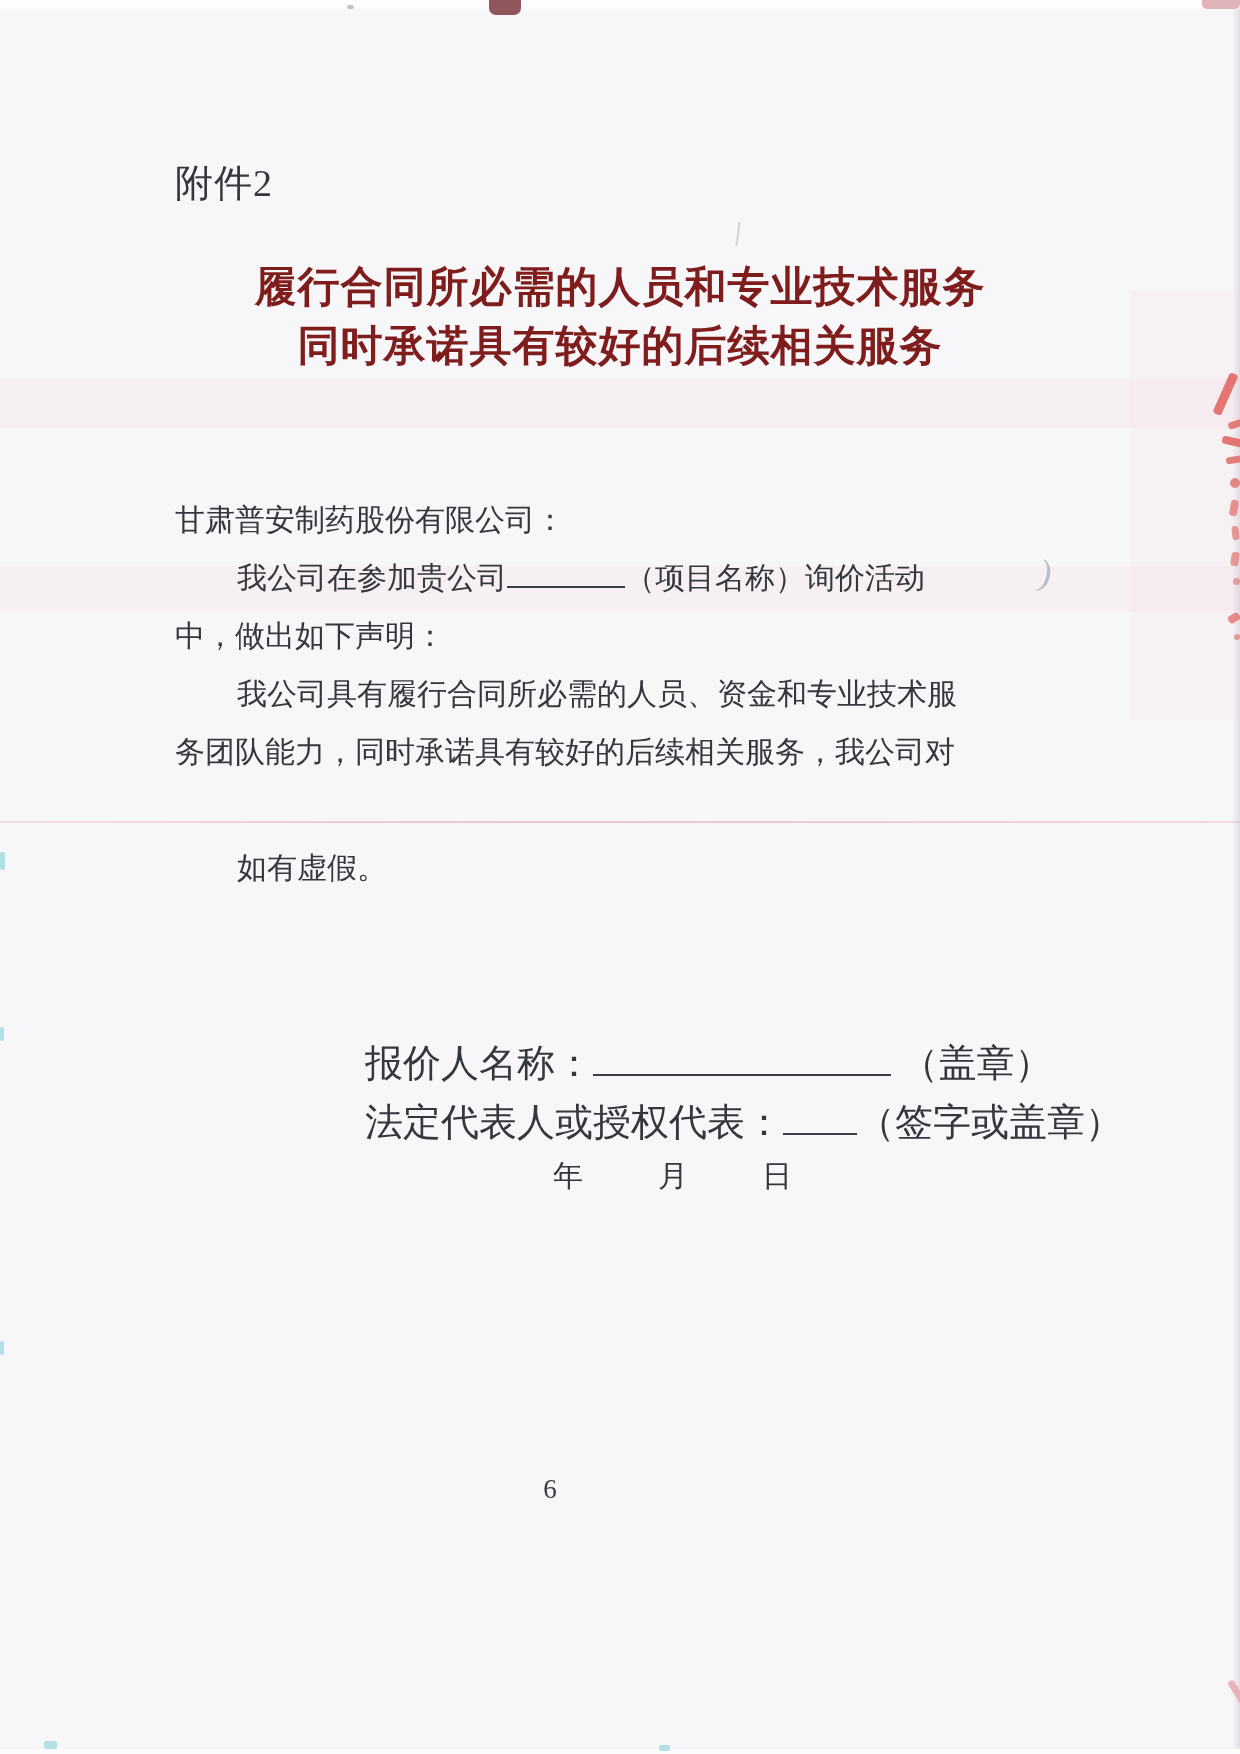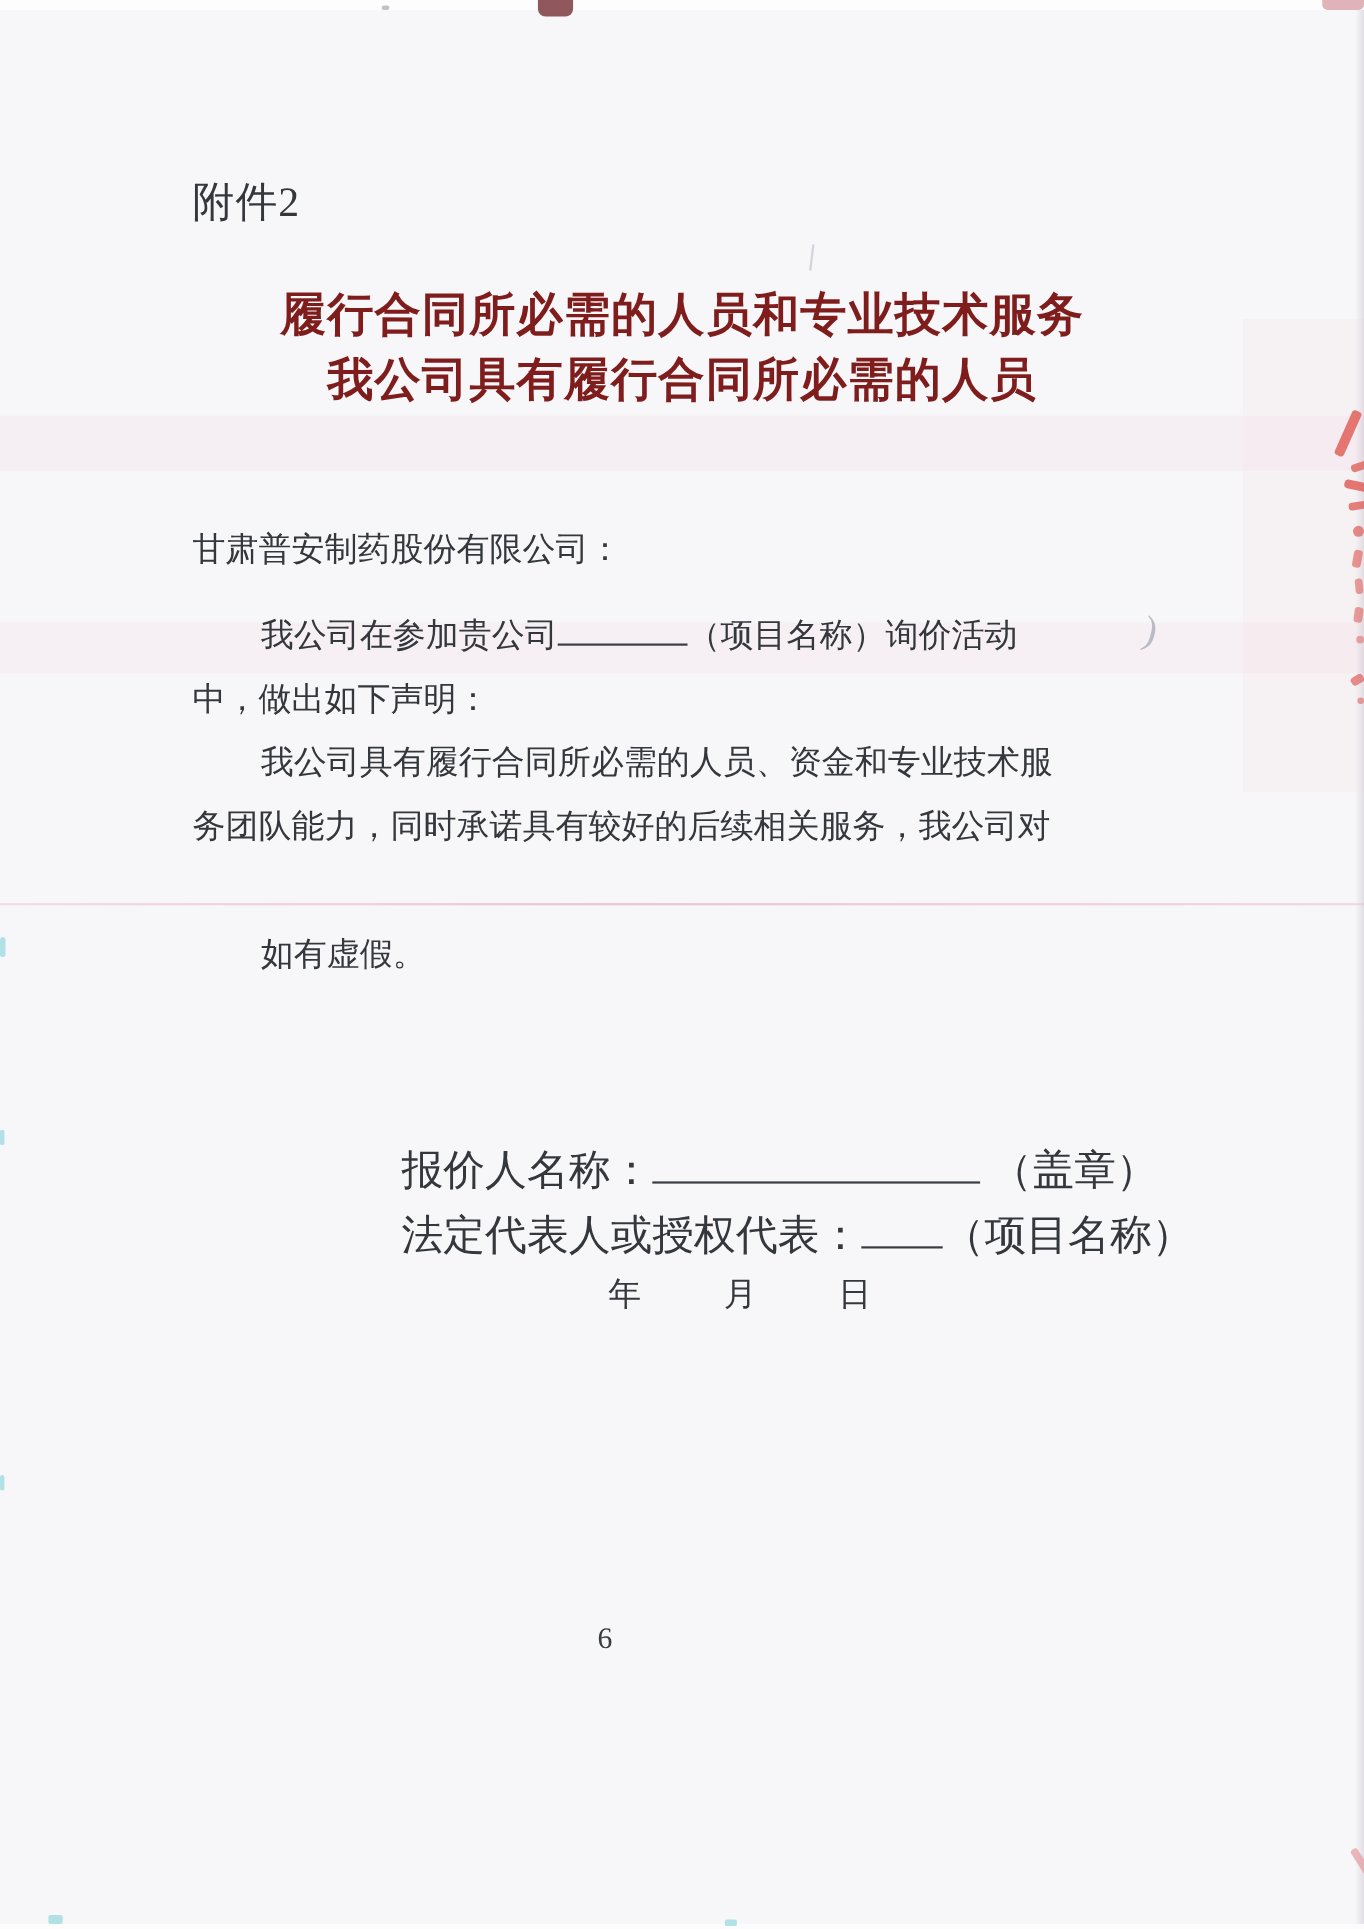--- a/index.html
+++ b/index.html
@@ -123,42 +123,42 @@
   <div class="edge-tick tick-cyan" style="left:0; top:852px; width:5px; height:18px;"></div>
   <div class="edge-tick tick-cyan" style="left:0; top:1027px; width:4px; height:14px;"></div>
   <div class="edge-tick tick-cyan" style="left:0; top:1341px; width:4px; height:14px;"></div>
   <div class="edge-tick tick-cyan" style="left:44px; top:1741px; width:13px; height:8px;"></div>
   <div class="edge-tick tick-cyan" style="left:659px; top:1745px; width:11px; height:6px;"></div>
 
   <div class="attachment-label">附件2</div>
 
   <div class="doc-title">
     <div>履行合同所必需的人员和专业技术服务</div>
-    <div>我公司具有履行合同所必需的人员</div>
+    <div>同时承诺具有较好的后续相关服务</div>
   </div>
 
-  <div class="body-line" style="left:175px; top:478px;">甘肃普安制药股份有限公司：</div>
+  <div class="body-line" style="left:175px; top:498px;">甘肃普安制药股份有限公司：</div>
 
   <div class="body-line" style="left:175px; top:614px;">中，做出如下声明：</div>
 
   <div class="body-line" style="left:237px; top:556px;">
     <span>我公司在参加贵公司</span><span class="blank-line blank-project"></span><span>（项目名称）询价活动</span>
   </div>
 
   <div class="body-line" style="left:237px; top:672px;">我公司具有履行合同所必需的人员、资金和专业技术服</div>
   <div class="body-line" style="left:175px; top:730px;">务团队能力，同时承诺具有较好的后续相关服务，我公司对</div>
 
   <div class="body-line" style="left:237px; top:846px;">如有虚假。</div>
 
   <div class="sig-line" style="left:365px; top:1038px;">
     <span>报价人名称：</span><span class="blank-line blank-bidder"></span> <span>（盖章）</span>
   </div>
 
   <div class="sig-line" style="left:365px; top:1097px;">
-    <span>法定代表人或授权代表：</span><span class="blank-line blank-rep"></span><span>（项目名称）</span>
+    <span>法定代表人或授权代表：</span><span class="blank-line blank-rep"></span><span>（签字或盖章）</span>
   </div>
 
   <div class="date-part" style="left:553px; top:1156px;">年</div>
   <div class="date-part" style="left:658px; top:1156px;">月</div>
   <div class="date-part" style="left:762px; top:1156px;">日</div>
 
   <div class="page-number">6</div>
 
 </div>
 

